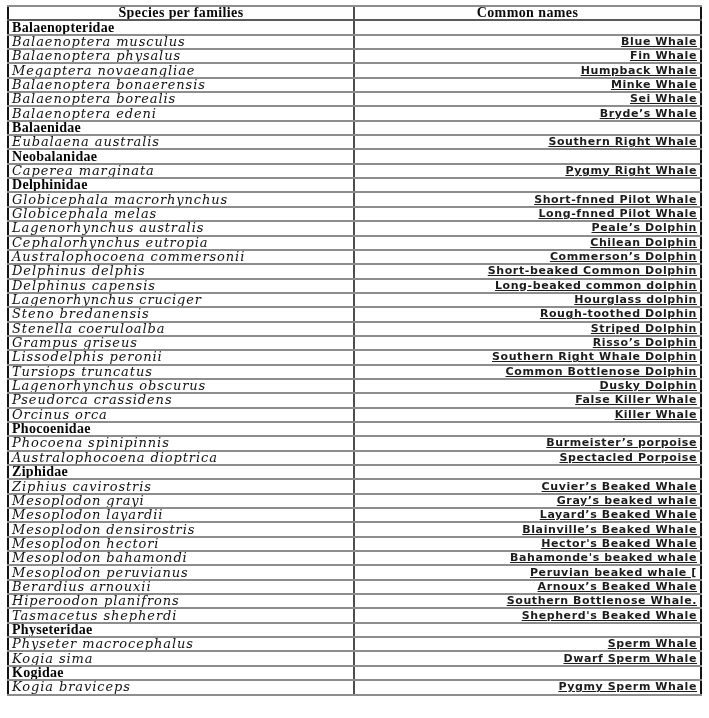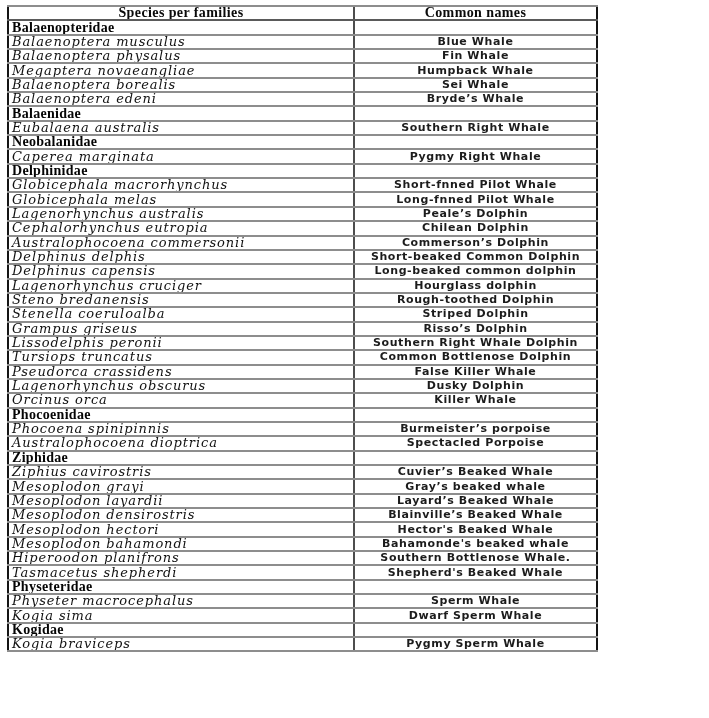--- a/index.html
+++ b/index.html
@@ -10,21 +10,21 @@
   body {
     width: 709px;
     height: 718px;
     position: relative;
     font-family: "Liberation Serif", serif;
   }
   table.doc-table {
     position: absolute;
     left: 7px;
     top: 5px;
-    width: 591px;
+    width: 695px;
     border-collapse: collapse;
     table-layout: fixed;
     background: #ffffff;
     border: 2px solid #141414;
   }
   .doc-table th,
   .doc-table td {
     border-top: 2px solid #8d8d8d;
     border-bottom: 2px solid #8d8d8d;
     height: 12.35px;
@@ -62,22 +62,23 @@
     font-weight: bold;
     font-size: 14px;
     letter-spacing: 0.3px;
     color: #050505;
   }
   .doc-table td.col-common {
     font-family: "DejaVu Sans", sans-serif;
     font-size: 11px;
     font-weight: bold;
     letter-spacing: 0.6px;
-    text-align: center;
+    text-align: right;
     color: #1c1c1c;
+    text-decoration: underline;
   }
 </style>
 </head>
 <body>
 
 <table class="doc-table">
   <colgroup>
     <col style="width:346px">
     <col>
   </colgroup>
@@ -98,20 +99,24 @@
       </tr>
       <tr>
         <td class="col-species species">Balaenoptera physalus</td>
         <td class="col-common">Fin Whale</td>
       </tr>
       <tr>
         <td class="col-species species">Megaptera novaeangliae</td>
         <td class="col-common">Humpback Whale</td>
       </tr>
       <tr>
+        <td class="col-species species">Balaenoptera bonaerensis</td>
+        <td class="col-common">Minke Whale</td>
+      </tr>
+      <tr>
         <td class="col-species species">Balaenoptera borealis</td>
         <td class="col-common">Sei Whale</td>
       </tr>
       <tr>
         <td class="col-species species">Balaenoptera edeni</td>
         <td class="col-common">Bryde’s Whale</td>
       </tr>
       <tr>
         <td class="col-species family">Balaenidae</td>
         <td class="col-common"></td>
@@ -178,28 +183,28 @@
       </tr>
       <tr>
         <td class="col-species species">Lissodelphis peronii</td>
         <td class="col-common">Southern Right Whale Dolphin</td>
       </tr>
       <tr>
         <td class="col-species species">Tursiops truncatus</td>
         <td class="col-common">Common Bottlenose Dolphin</td>
       </tr>
       <tr>
+        <td class="col-species species">Lagenorhynchus obscurus</td>
+        <td class="col-common">Dusky Dolphin</td>
+      </tr>
+      <tr>
         <td class="col-species species">Pseudorca crassidens</td>
         <td class="col-common">False Killer Whale</td>
       </tr>
       <tr>
-        <td class="col-species species">Lagenorhynchus obscurus</td>
-        <td class="col-common">Dusky Dolphin</td>
-      </tr>
-      <tr>
         <td class="col-species species">Orcinus orca</td>
         <td class="col-common">Killer Whale</td>
       </tr>
       <tr>
         <td class="col-species family">Phocoenidae</td>
         <td class="col-common"></td>
       </tr>
       <tr>
         <td class="col-species species">Phocoena spinipinnis</td>
         <td class="col-common">Burmeister’s porpoise</td>
@@ -228,20 +233,28 @@
         <td class="col-species species">Mesoplodon densirostris</td>
         <td class="col-common">Blainville’s Beaked Whale</td>
       </tr>
       <tr>
         <td class="col-species species">Mesoplodon hectori</td>
         <td class="col-common">Hector's Beaked Whale</td>
       </tr>
       <tr>
         <td class="col-species species">Mesoplodon bahamondi</td>
         <td class="col-common">Bahamonde's beaked whale</td>
+      </tr>
+      <tr>
+        <td class="col-species species">Mesoplodon peruvianus</td>
+        <td class="col-common">Peruvian beaked whale [</td>
+      </tr>
+      <tr>
+        <td class="col-species species">Berardius arnouxii</td>
+        <td class="col-common">Arnoux’s Beaked Whale</td>
       </tr>
       <tr>
         <td class="col-species species">Hiperoodon planifrons</td>
         <td class="col-common">Southern Bottlenose Whale.</td>
       </tr>
       <tr>
         <td class="col-species species">Tasmacetus shepherdi</td>
         <td class="col-common">Shepherd's Beaked Whale</td>
       </tr>
       <tr>

